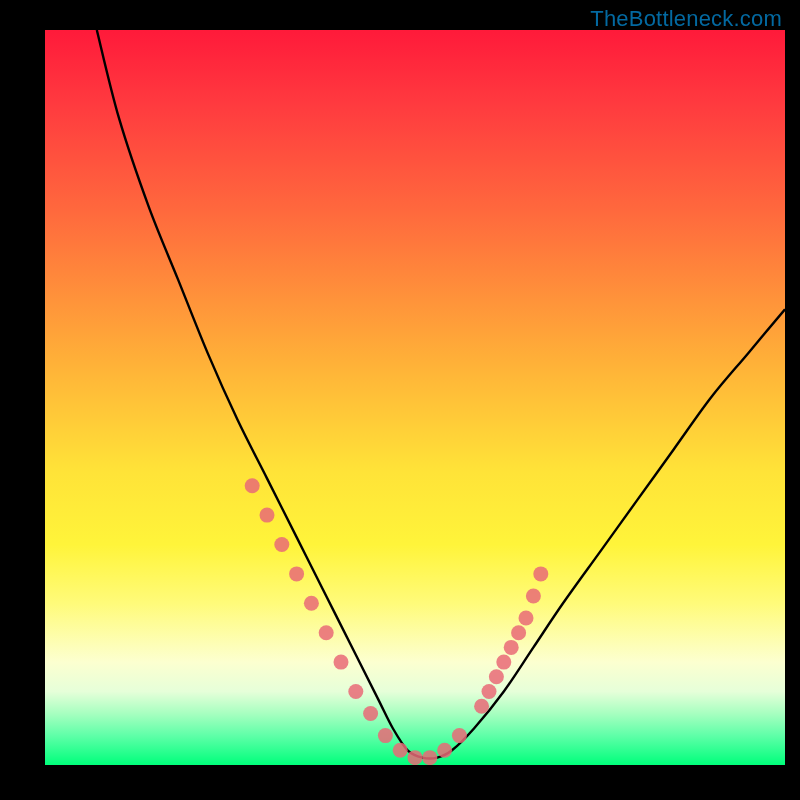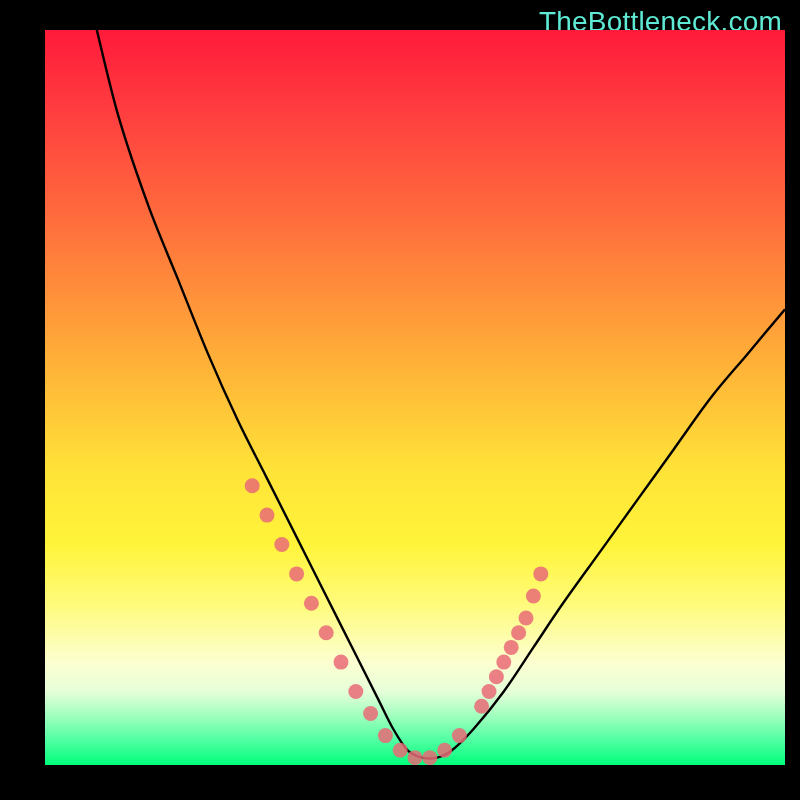--- a/index.html
+++ b/index.html
@@ -36,22 +36,22 @@
       #e6ffd9 90%,
       #a7ffc0 93%,
       #5fffa8 96%,
       #00ff7b 100%
     );
   }
   .watermark {
     position: absolute;
     top: 6px;
     right: 18px;
-    color: #5eead4;
-    font-size: 28px;
+    color: #0369a1;
+    font-size: 22px;
     font-weight: 500;
     letter-spacing: 0.2px;
     user-select: none;
   }
   svg.curve {
     position: absolute;
     left: 0;
     top: 0;
     width: 740px;
     height: 735px;

